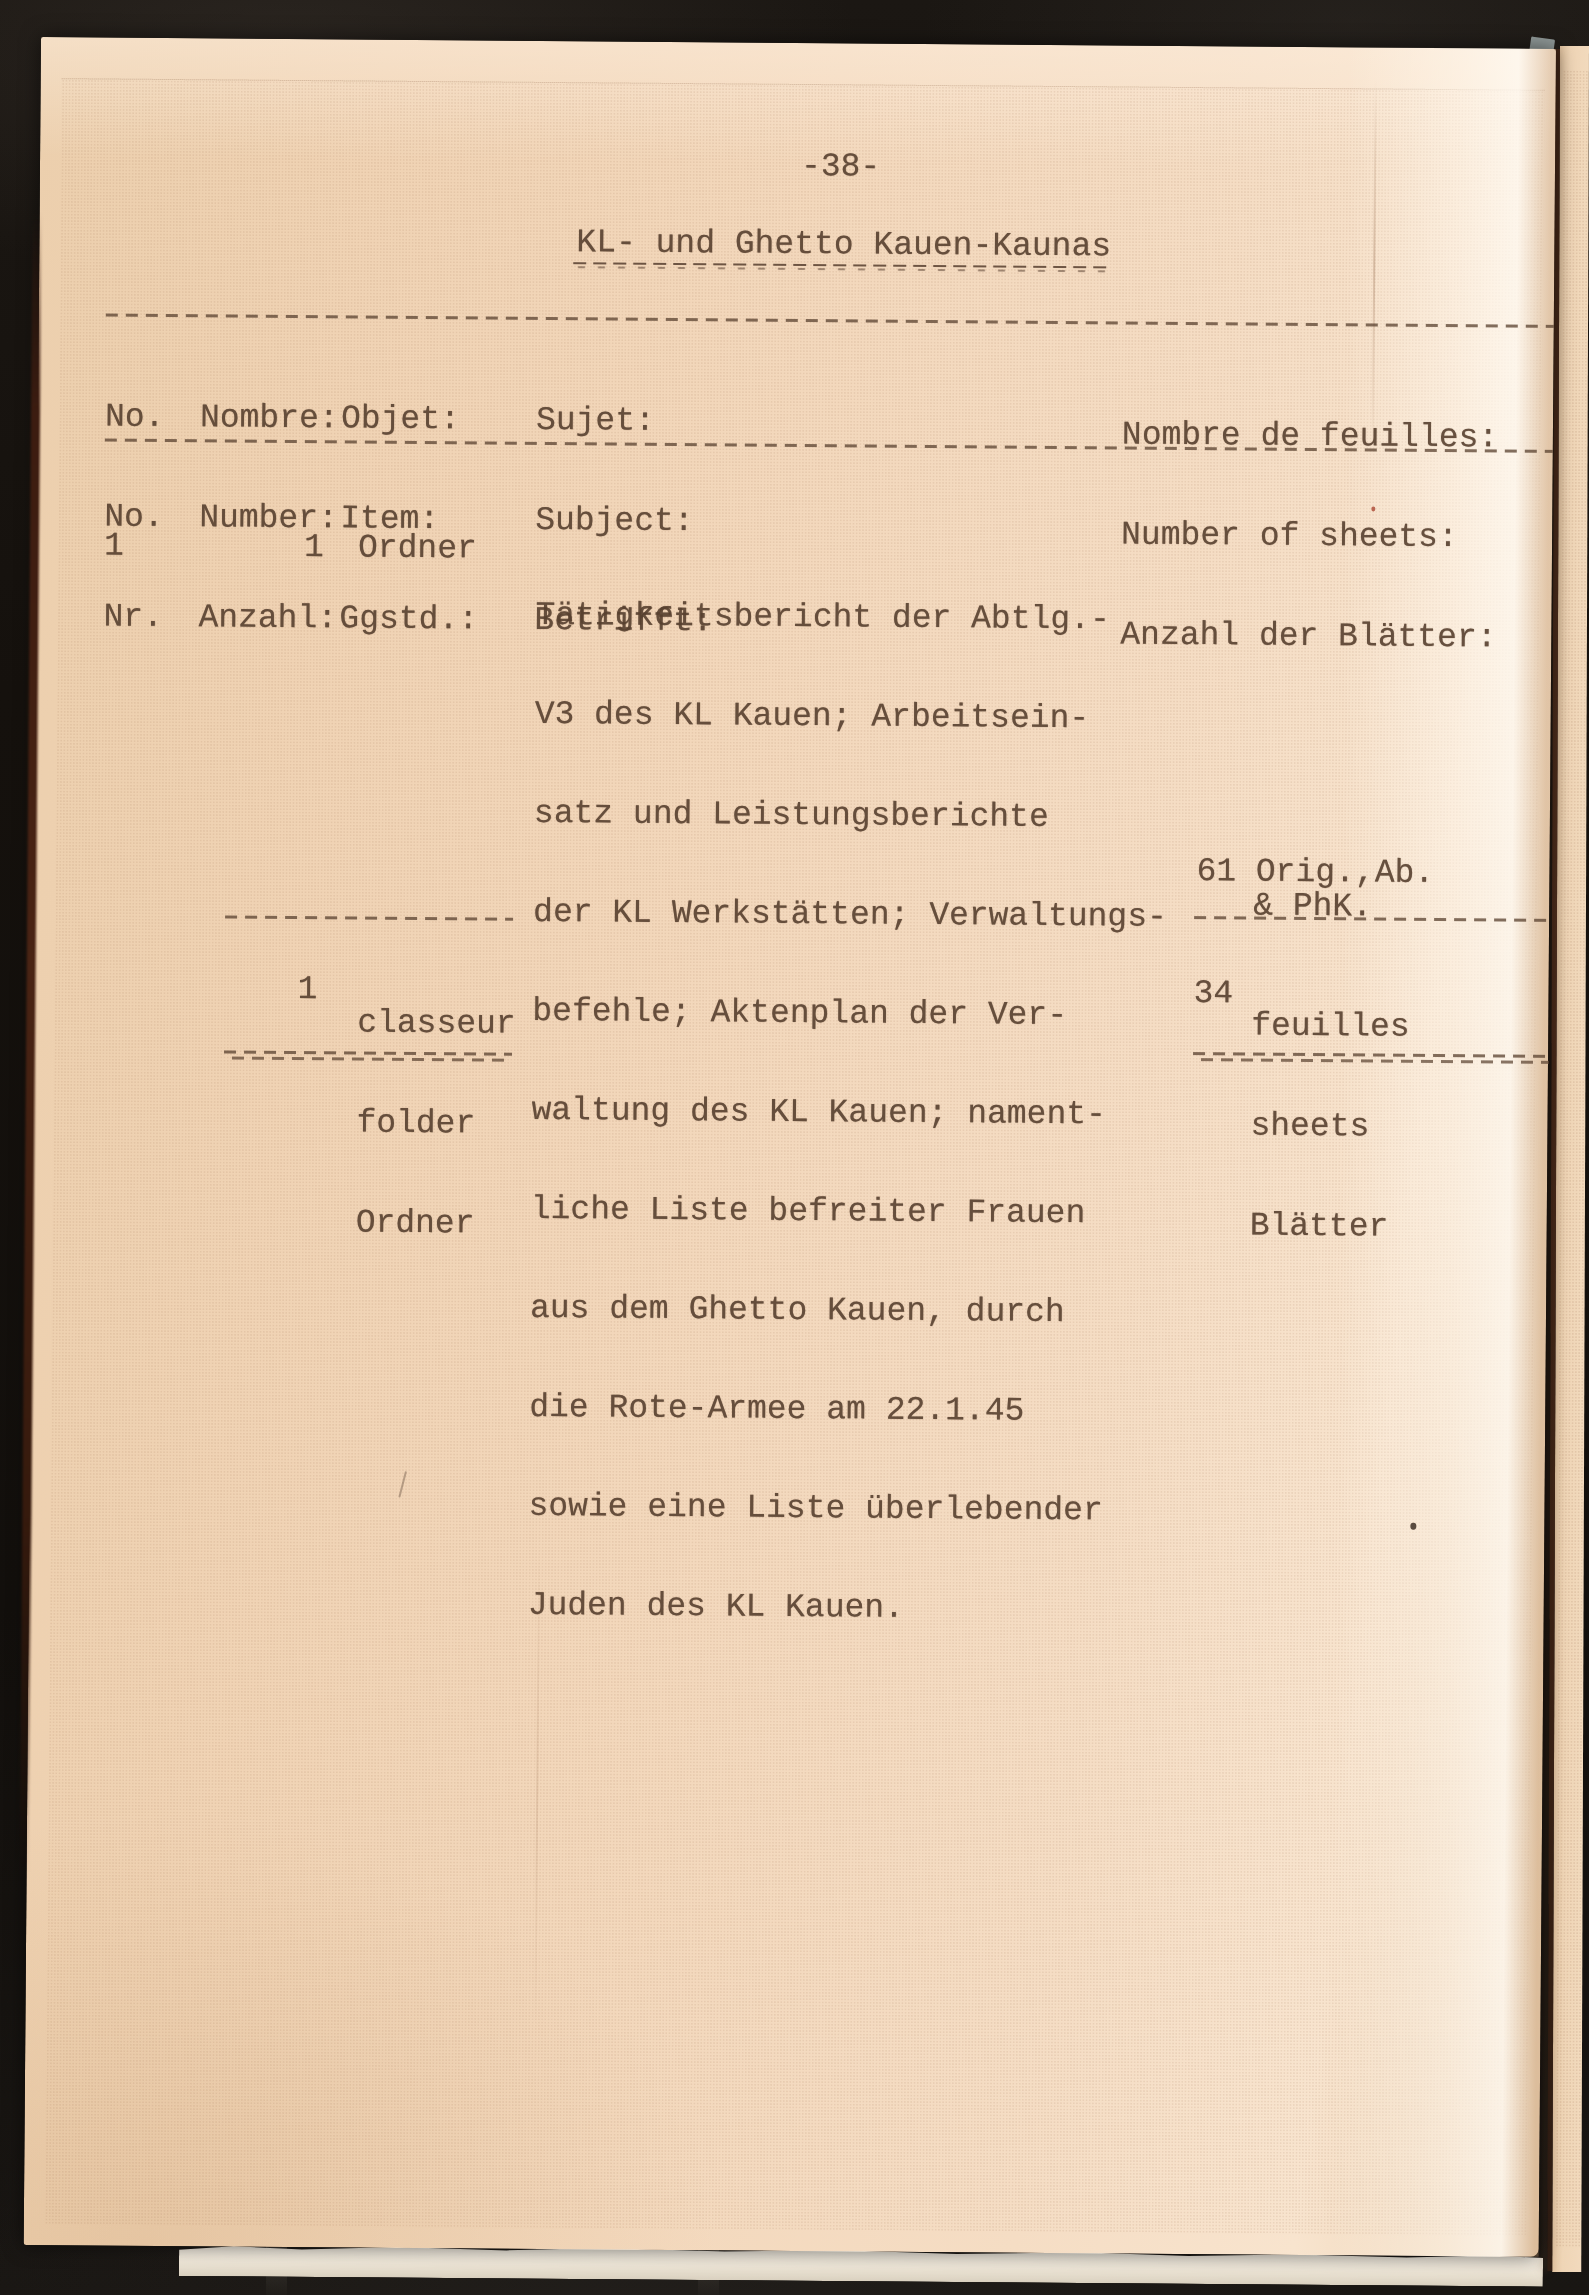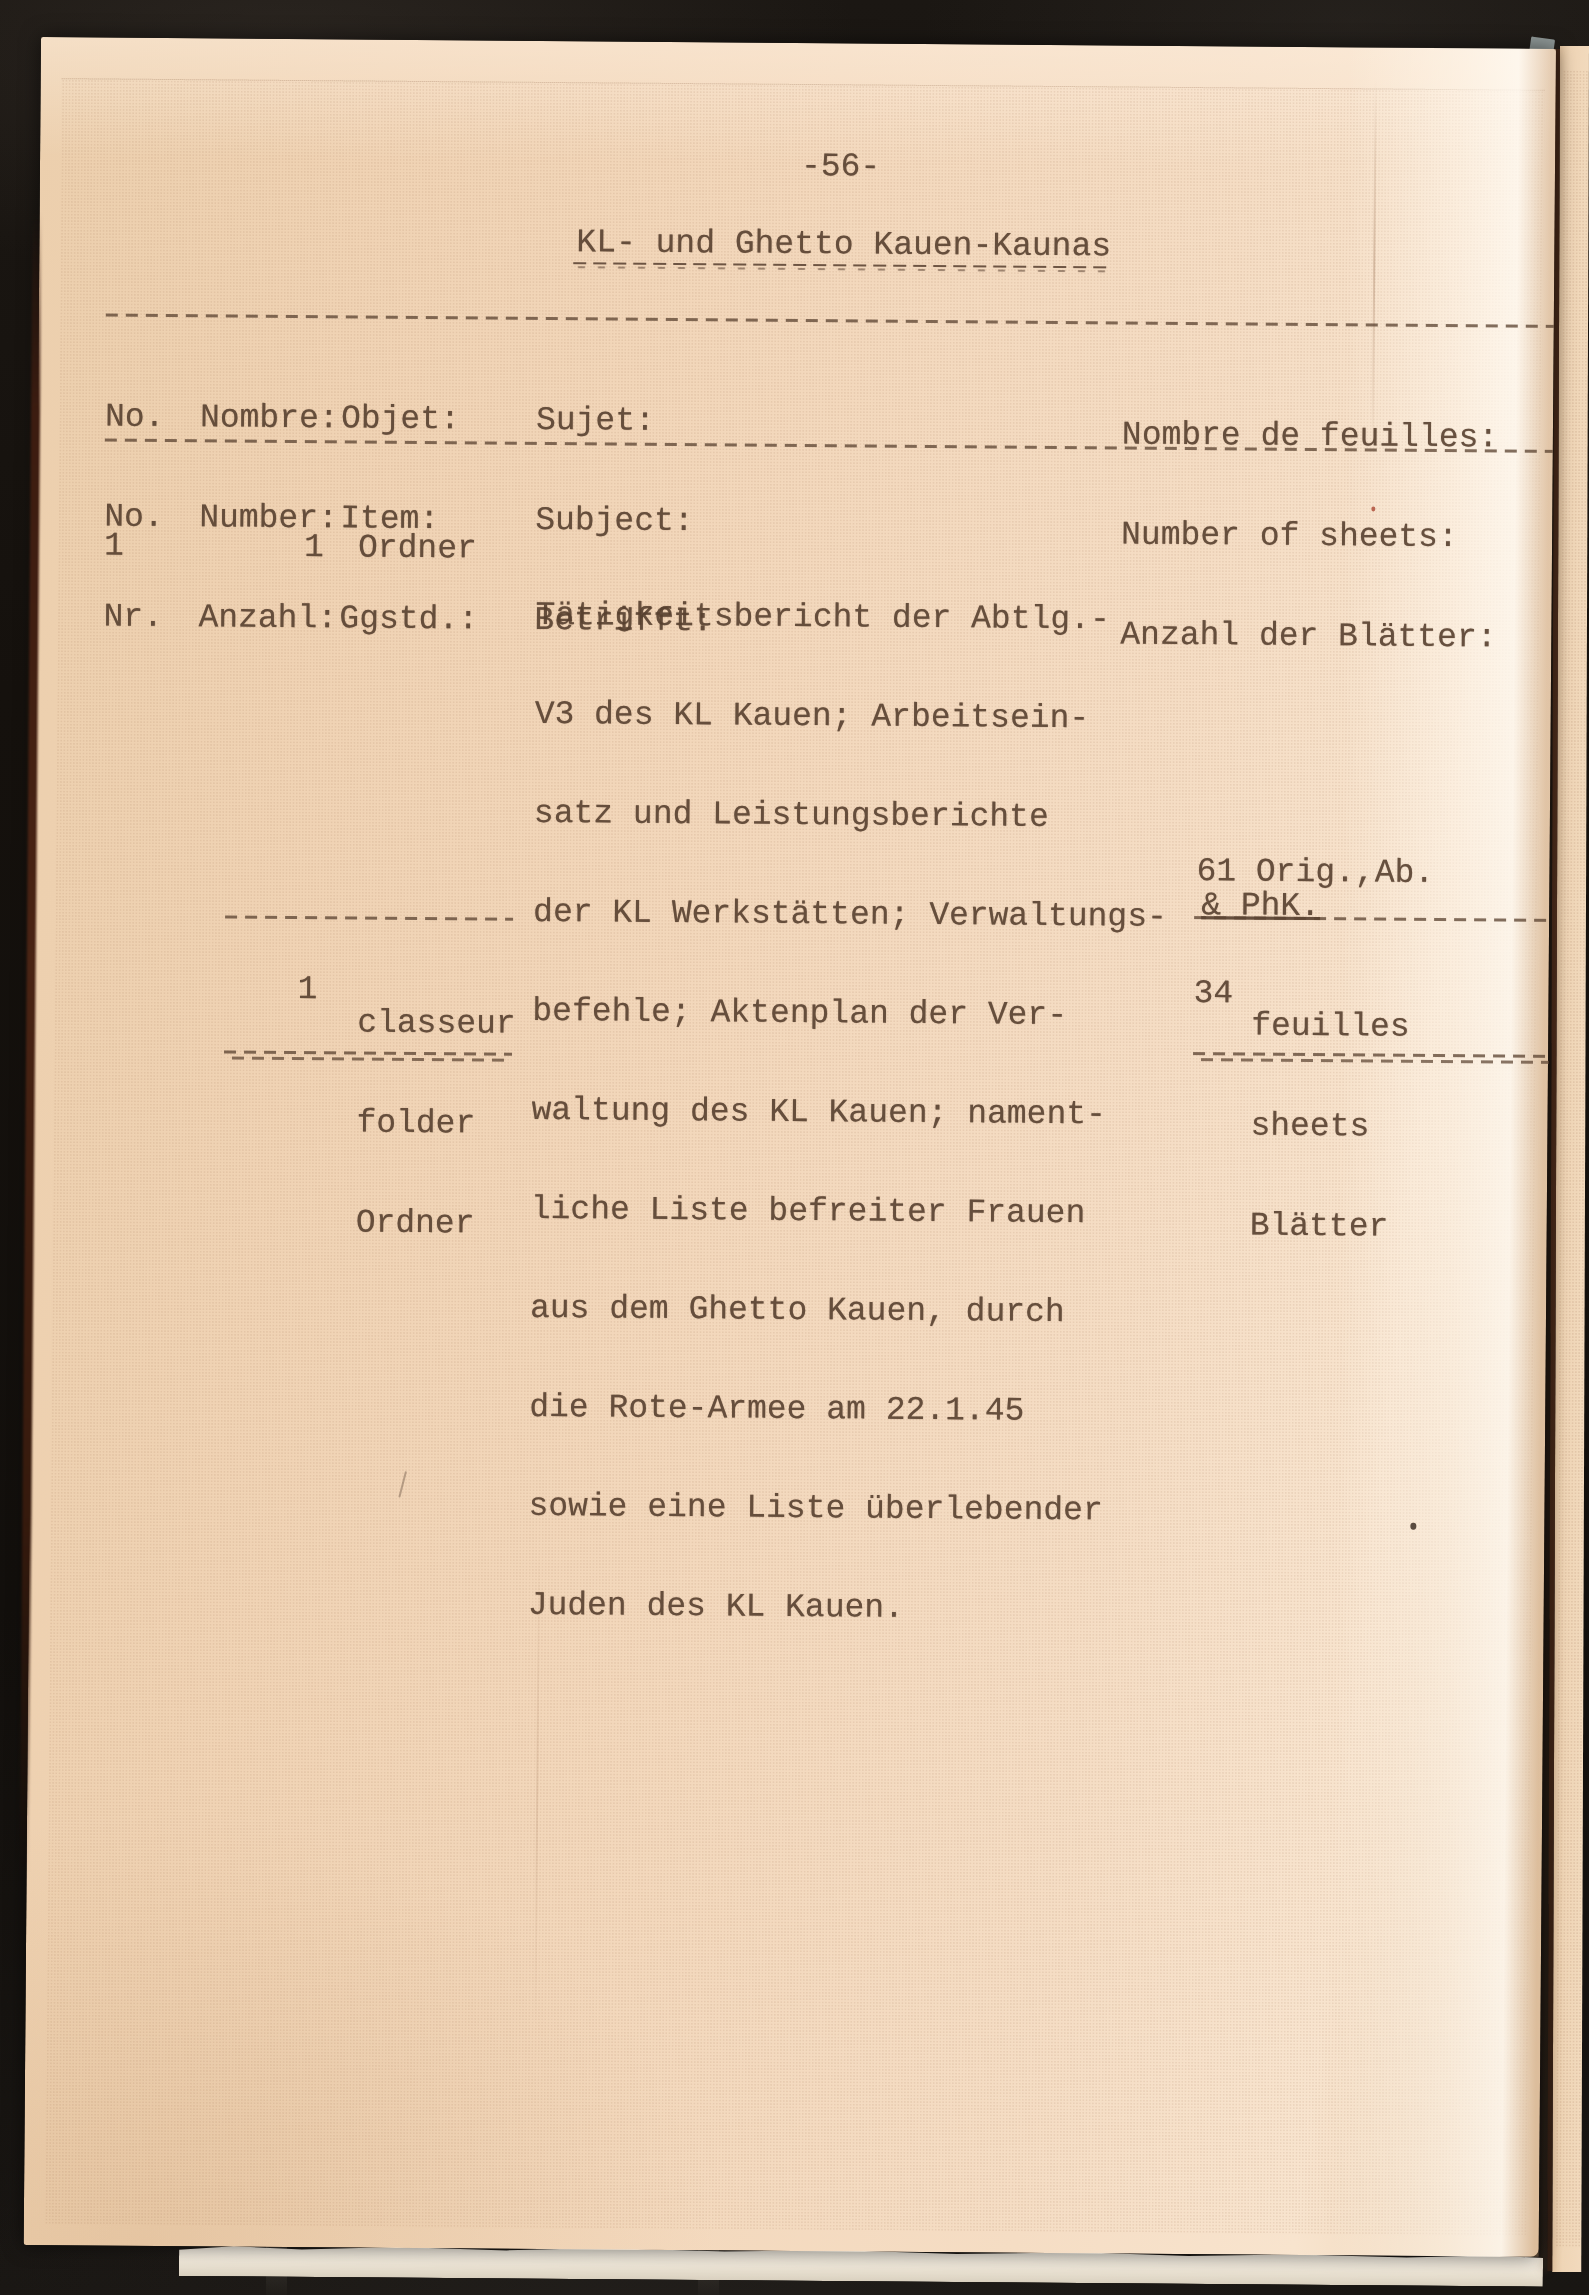--- a/index.html
+++ b/index.html
@@ -100,21 +100,21 @@
   <div class="fold-sheen"></div>
   <div class="crease" style="left:1334px;top:32px;height:374px;"></div>
   <div class="crease" style="left:509px;top:1510px;height:477px;opacity:.5;"></div>
 
   <div class="blemish" style="left:1381px;top:1475px;width:5.6px;height:7.2px;background:rgba(50,36,26,.8);"></div>
   <div class="blemish" style="left:1334px;top:459px;width:4px;height:4.8px;background:rgba(165,60,40,.75);"></div>
   <div class="blemish" style="left:372px;top:1431px;width:2.4px;height:27px;border-radius:1.6px;background:rgba(95,72,58,.4);transform:rotate(14deg);"></div>
 
   <div class="content">
 
-    <div class="t" style="left:761px;top:107px;">-56-</div>
+    <div class="t" style="left:761px;top:107px;">-38-</div>
     <div class="t" style="left:537px;top:185px;">KL- und Ghetto Kauen-Kaunas</div>
     <div class="underline-title" style="left:534px;top:221px;width:534px;"></div>
 
     <div class="rule" style="left:67px;top:276px;width:1448px;"></div>
     <div class="rule" style="left:67px;top:401px;width:1448px;"></div>
 
     <div class="t stack" style="left:67px;top:297px;">
       <span>No.</span>
       <span>No.</span>
       <span>Nr.</span>
@@ -150,21 +150,21 @@
       <span>der KL Werkstätten; Verwaltungs-</span>
       <span>befehle; Aktenplan der Ver-</span>
       <span>waltung des KL Kauen; nament-</span>
       <span>liche Liste befreiter Frauen</span>
       <span>aus dem Ghetto Kauen, durch</span>
       <span>die Rote-Armee am 22.1.45</span>
       <span>sowie eine Liste überlebender</span>
       <span>Juden des KL Kauen.</span>
     </div>
     <div class="t" style="left:1162px;top:809px;">61 Orig.,Ab.</div>
-    <div class="t" style="left:1167px;top:843px;text-decoration:underline;">&amp; PhK.</div>
+    <div class="t" style="left:1219px;top:843px;">&amp; PhK.</div>
 
     <div class="rule" style="left:191px;top:877px;width:288px;"></div>
     <div class="rule" style="left:1160px;top:870px;width:356px;"></div>
 
     <div class="t" style="left:264px;top:934px;">1</div>
     <div class="t stack42" style="left:324px;top:901px;">
       <span>classeur</span>
       <span>folder</span>
       <span>Ordner</span>
     </div>

